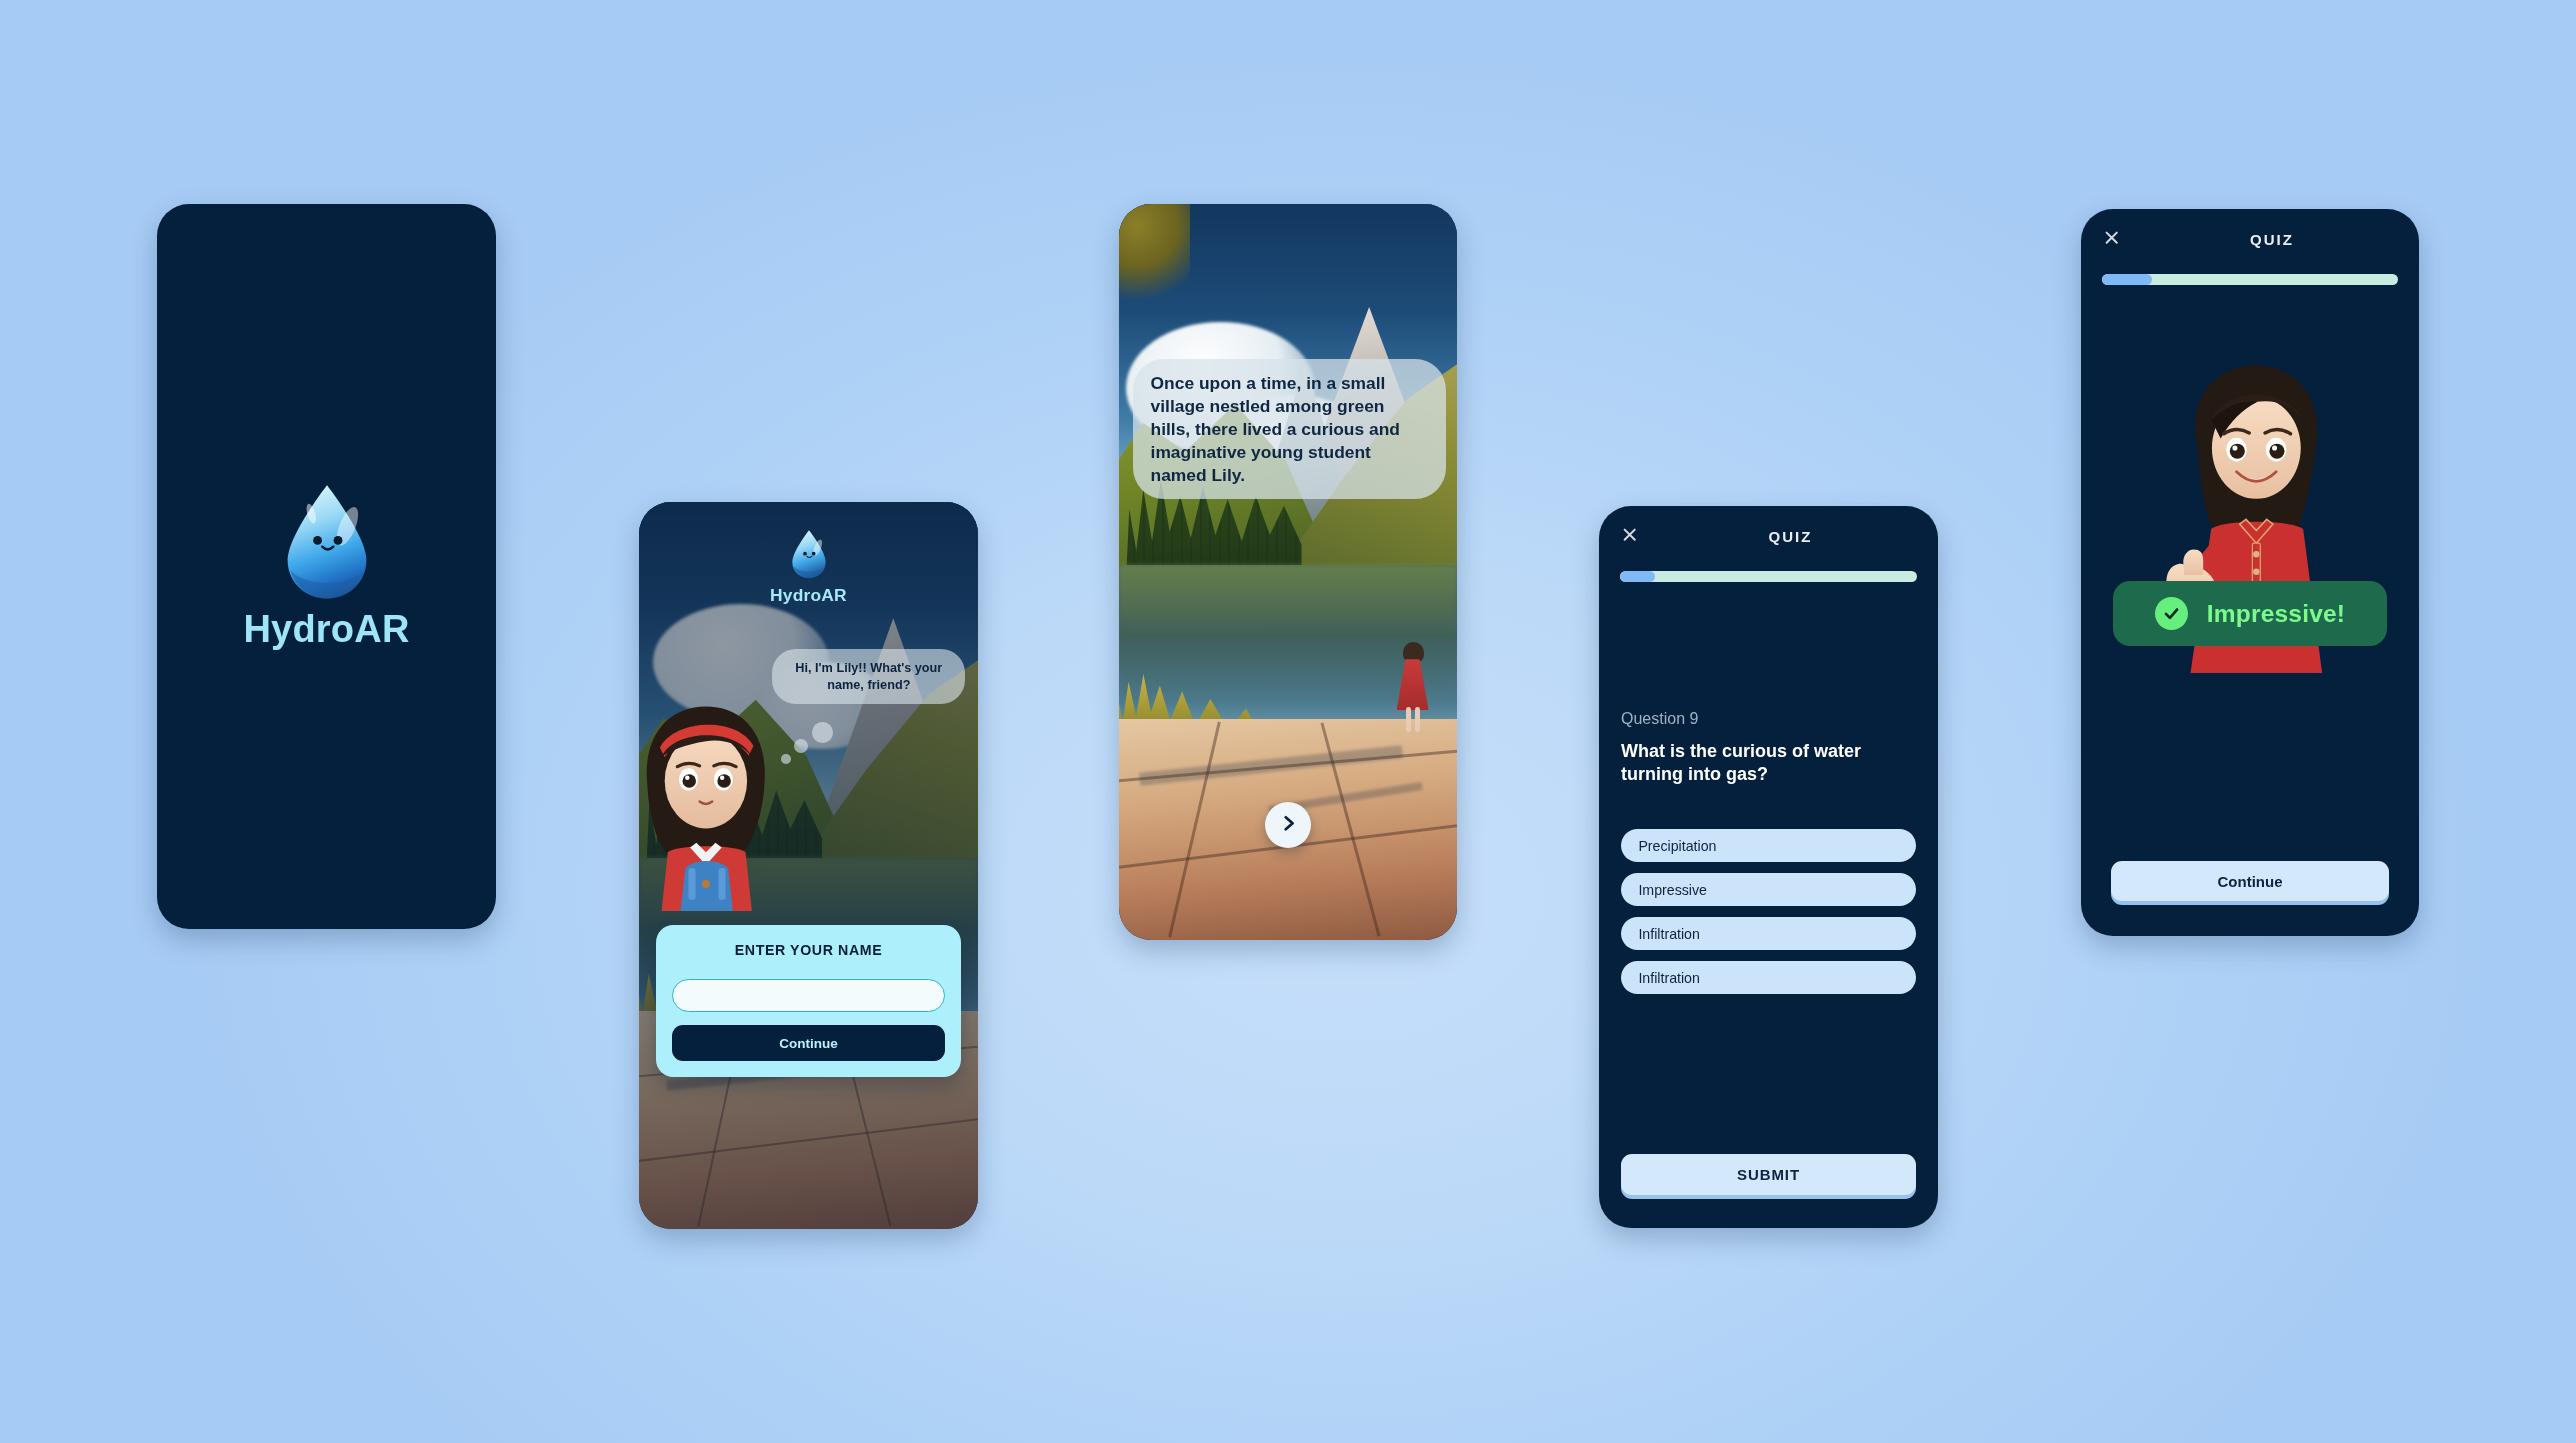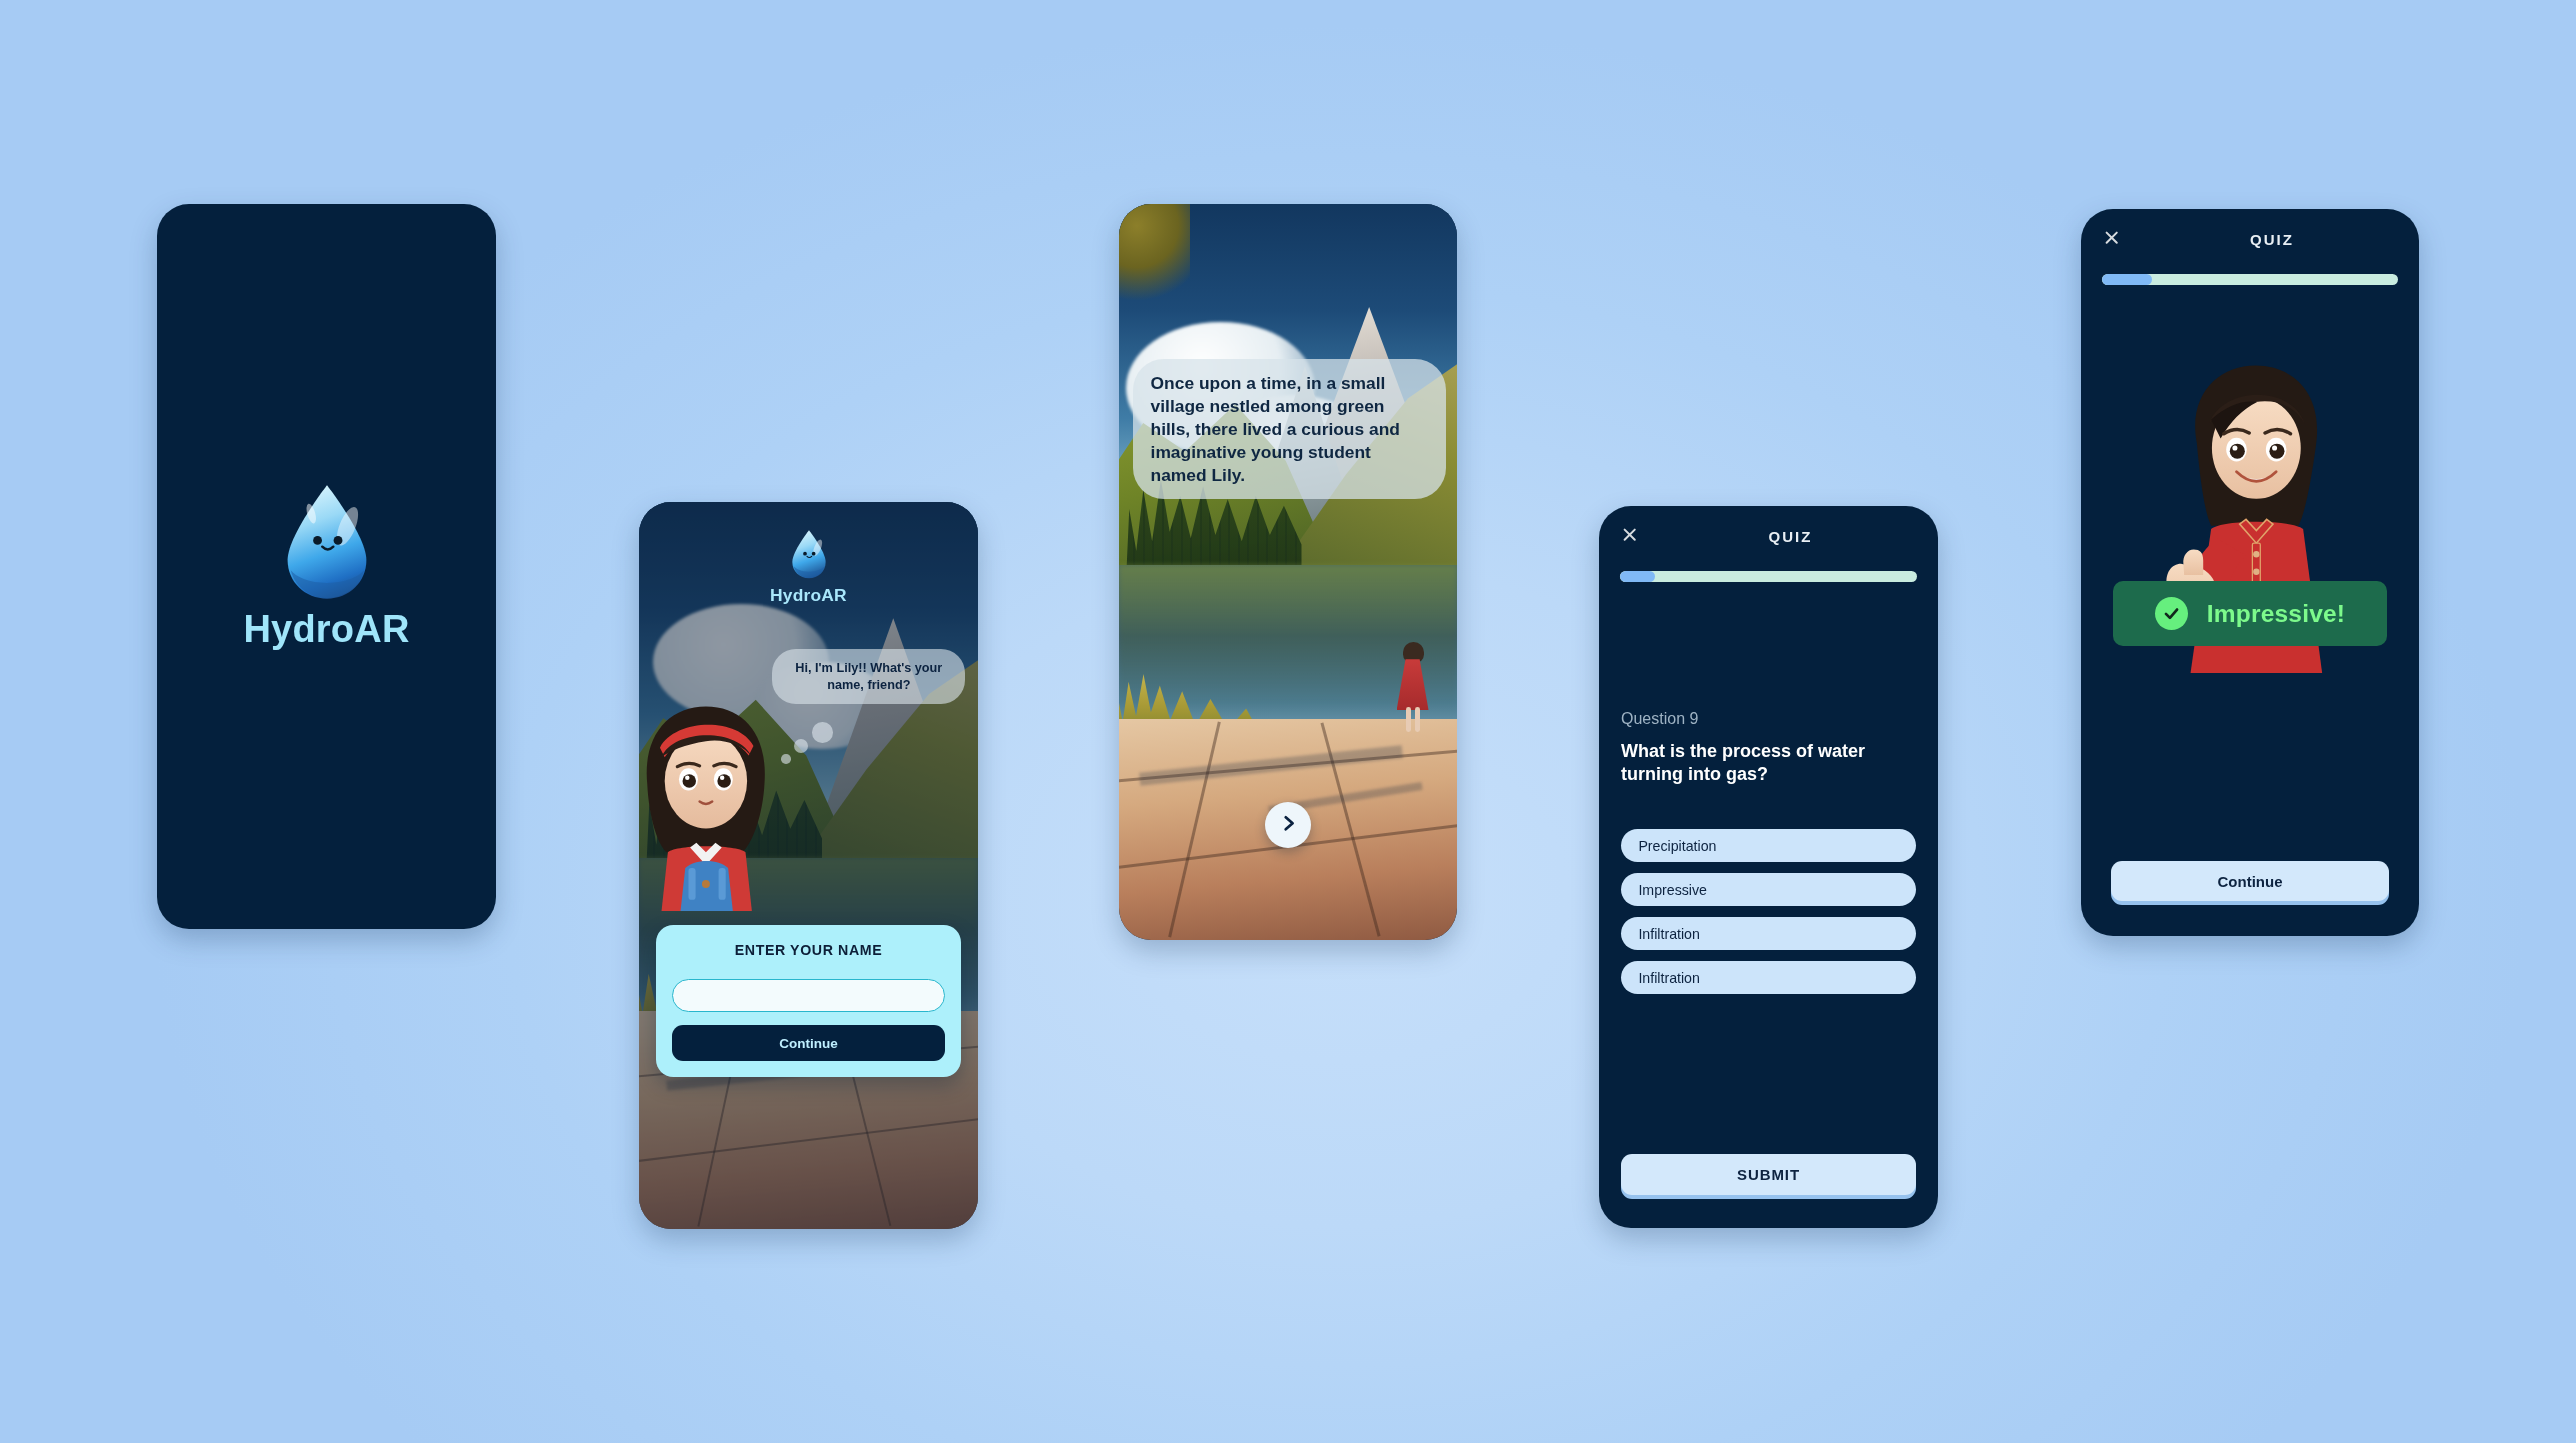--- a/index.html
+++ b/index.html
@@ -216,21 +216,21 @@
     border-radius:11px; border:none; background:#d3e8fb; color:#0d2340;
     font-family:"Liberation Sans",sans-serif; font-size:15px; font-weight:700;
     letter-spacing:0.9px; cursor:pointer;
     box-shadow: 0 4px 0 #96c2ee;
   }
 
   
   .lily-thumbs { position:absolute; left:50%; transform:translateX(-50%); top:147px; width:230px; height:317px; }
   .impressive-badge {
     position:absolute; left:32px; right:32px; top:372px;
-    height:65px; border-radius:10px; background:#1d6b4c;
+    height:65px; border-radius:17px; background:#1d6b4c;
     display:flex; align-items:center; justify-content:center; gap:19px;
   }
   .check-circle {
     width:33px; height:33px; border-radius:50%; background:#66ef7e;
     display:flex; align-items:center; justify-content:center; flex:none;
   }
   .check-circle svg { width:19px; height:19px; }
   .impressive-text { color:#7dfa8c; font-size:24.5px; font-weight:700; letter-spacing:0.2px; }
   .continue-light {
     position:absolute; left:30px; right:30px; bottom:35px; height:40px;
@@ -418,21 +418,21 @@
           </svg>
       </span>
     </button>
     <div class="q-title">QUIZ</div>
   </div>
   <div class="progress-track">
     <div class="progress-fill" id="quiz-progress-fill" style="width: 12%;"></div>
   </div>
 
   <div class="q-num">Question 9</div>
-  <div class="q-text">What is the process of water turning into gas?</div>
+  <div class="q-text">What is the curious of water turning into gas?</div>
 
   <div class="answers">
     <button class="answer-pill">Precipitation</button>
     <button class="answer-pill">Impressive</button>
     <button class="answer-pill">Infiltration</button>
     <button class="answer-pill">Infiltration</button>
   </div>
 
   <button class="submit-btn">SUBMIT</button>
 </div>

